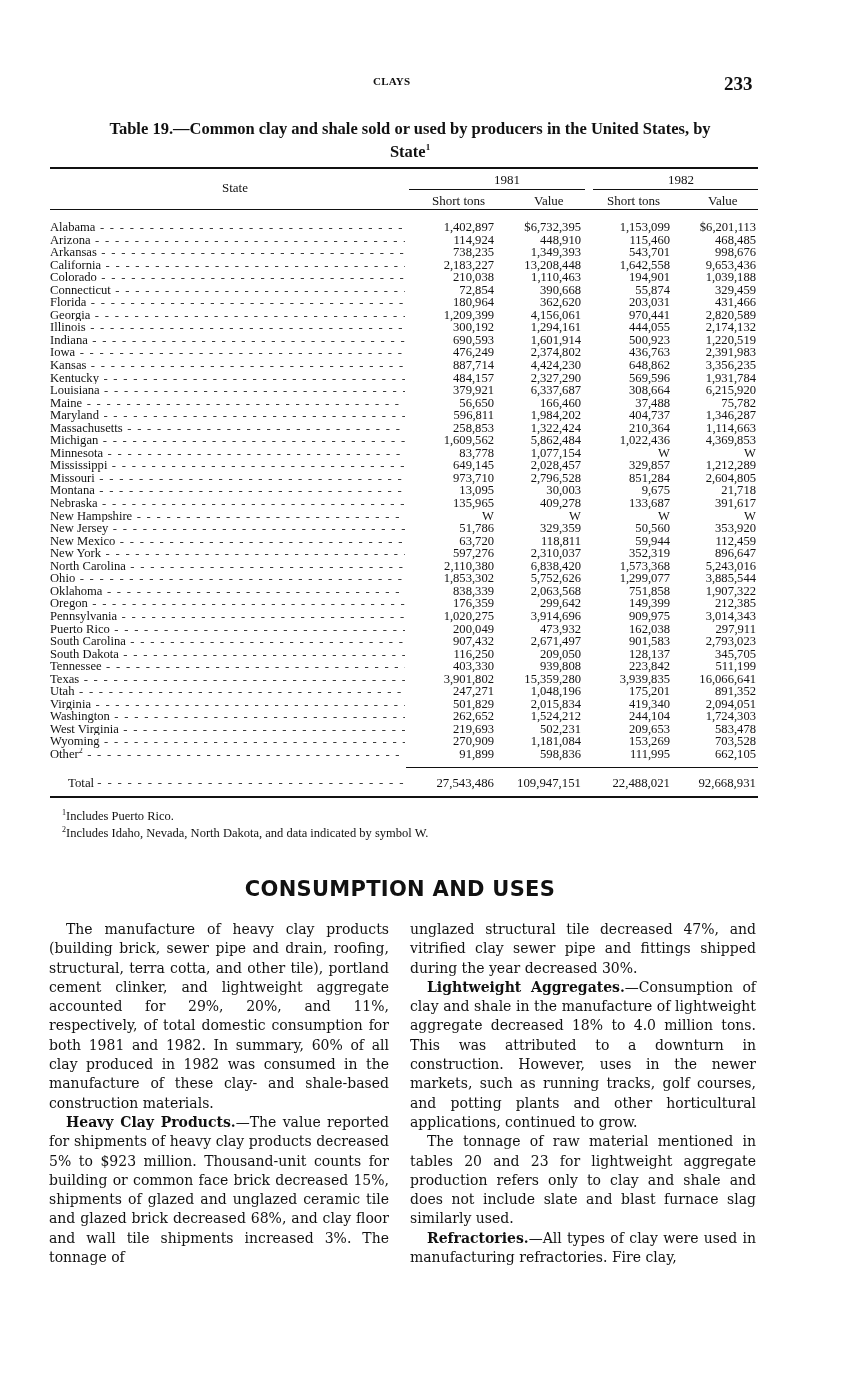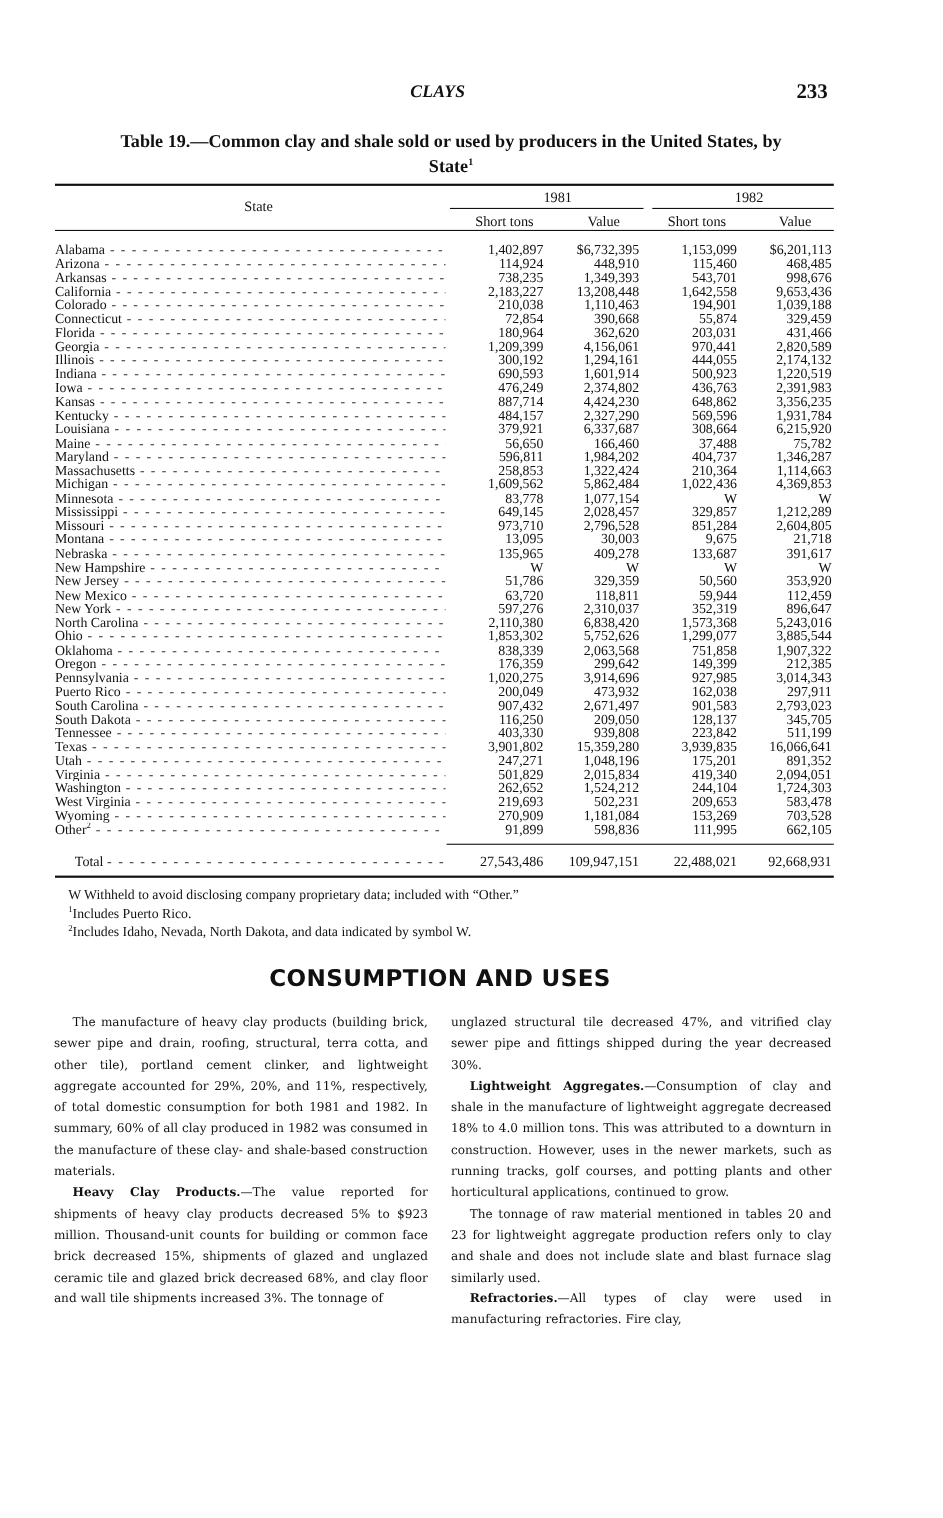--- a/index.html
+++ b/index.html
@@ -1,37 +1,37 @@
 <!DOCTYPE html>
 <html><head>
 <meta charset="utf-8">
 <style>
   html, body { margin: 0; padding: 0; background: #ffffff; }
   body { width: 857px; height: 1380px; position: relative; color: #111; font-family: "DejaVu Serif", serif; overflow: hidden; }
   .running-head { position: absolute; top: 73px; left: 0; width: 857px; height: 24px; }
-  .running-title { position: absolute; left: 373px; top: 2px; font-family: "Liberation Serif", serif; font-weight: bold; font-size: 16px; letter-spacing: 0.2px; font-style: italic; }
+  .running-title { position: absolute; left: 373px; top: 2px; font-family: "Liberation Serif", serif; font-weight: bold; font-size: 11px; letter-spacing: 0.2px; }
   .page-number { position: absolute; left: 724px; top: 0; font-family: "Liberation Serif", serif; font-weight: bold; font-size: 19px; }
   .table-title { position: absolute; top: 120px; left: 60px; width: 700px; text-align: center; font-family: "Liberation Serif", serif; font-weight: bold; font-size: 16.5px; line-height: 18px; }
   .table-title sup { font-size: 9px; }
   .rule { position: absolute; background: #111; }
   .hdr { position: absolute; font-family: "Liberation Serif", serif; font-size: 13px; }
   .tbody { position: absolute; top: 221px; left: 50px; width: 710px; }
   .trow { position: relative; height: 12.55px; font-family: "Liberation Serif", serif; font-size: 12.6px; line-height: 12.55px; white-space: nowrap; }
   .trow .state { position: absolute; left: 0; width: 355px; overflow: hidden; }
   .trow .state .leader { color: #333; letter-spacing: 1.3px; }
   .trow .num { position: absolute; text-align: right; width: 90px; }
   .c1 { left: 354px; } .c2 { left: 441px; } .c3 { left: 530px; } .c4 { left: 616px; }
   .sup { font-size: 8px; vertical-align: super; line-height: 0; }
   .total-row { position: absolute; top: 776px; left: 50px; width: 710px; height: 16px; font-family: "Liberation Serif", serif; font-size: 12.8px; white-space: nowrap; }
   .total-row .state { position: absolute; left: 18px; width: 337px; overflow: hidden; }
   .total-row .num { position: absolute; text-align: right; width: 90px; }
   .footnotes { position: absolute; top: 806px; left: 62px; font-family: "Liberation Serif", serif; font-size: 12.5px; line-height: 14px; }
   .footnotes sup { font-size: 8px; }
   .section-heading { position: absolute; top: 877px; left: 0; width: 800px; text-align: center; font-family: "DejaVu Sans", sans-serif; font-weight: bold; font-size: 21px; letter-spacing: 0.3px; }
-  .col { position: absolute; top: 920px; width: 340px; font-family: "DejaVu Serif", serif; font-size: 11px; line-height: 19.3px; text-align: justify; }
+  .col { position: absolute; top: 920px; width: 340px; font-family: "DejaVu Serif", serif; font-size: 14px; line-height: 19.3px; text-align: justify; }
   .col-left { left: 49px; }
   .col-right { left: 410px; width: 346px; }
   .col p { margin: 0; text-indent: 0; }
   .col p.indent { text-indent: 17px; }
   .col b { font-weight: bold; }
 </style>
 </head>
 <body>
 
 <div class="running-head">
@@ -274,21 +274,21 @@
       <span class="state"><span>Oregon</span><span class="leader"> - - - - - - - - - - - - - - - - - - - - - - - - - - - - - - - - - - - - - - - - - -</span></span>
       <span class="num c1">176,359</span>
       <span class="num c2">299,642</span>
       <span class="num c3">149,399</span>
       <span class="num c4">212,385</span>
     </div>
     <div class="trow">
       <span class="state"><span>Pennsylvania</span><span class="leader"> - - - - - - - - - - - - - - - - - - - - - - - - - - - - - - - - - - - - - - - - - -</span></span>
       <span class="num c1">1,020,275</span>
       <span class="num c2">3,914,696</span>
-      <span class="num c3">927,985</span>
+      <span class="num c3">909,975</span>
       <span class="num c4">3,014,343</span>
     </div>
     <div class="trow">
       <span class="state"><span>Puerto Rico</span><span class="leader"> - - - - - - - - - - - - - - - - - - - - - - - - - - - - - - - - - - - - - - - - - -</span></span>
       <span class="num c1">200,049</span>
       <span class="num c2">473,932</span>
       <span class="num c3">162,038</span>
       <span class="num c4">297,911</span>
     </div>
     <div class="trow">
@@ -365,21 +365,20 @@
 
 <div class="total-row">
   <span class="state"><span>Total</span> <span class="leader" style="color:#333;letter-spacing:1.3px;">- - - - - - - - - - - - - - - - - - - - - - - - - - - - - - - - - - - - -</span></span>
   <span class="num c1">27,543,486</span>
   <span class="num c2">109,947,151</span>
   <span class="num c3">22,488,021</span>
   <span class="num c4">92,668,931</span>
 </div>
 
 <div class="footnotes">
-  <div><span>W Withheld to avoid disclosing company proprietary data; included with “Other.”</span></div>
   <div><sup>1</sup><span>Includes Puerto Rico.</span></div>
   <div><sup>2</sup><span>Includes Idaho, Nevada, North Dakota, and data indicated by symbol W.</span></div>
 </div>
 
 <div class="section-heading">CONSUMPTION AND USES</div>
 
 <div class="col col-left">
   <p class="indent"><span>The manufacture of heavy clay products (building brick, sewer pipe and drain, roofing, structural, terra cotta, and other tile), portland cement clinker, and lightweight aggregate accounted for 29%, 20%, and 11%, respectively, of total domestic consumption for both 1981 and 1982. In summary, 60% of all clay produced in 1982 was consumed in the manufacture of these clay- and shale-based construction materials.</span></p>
   <p class="indent"><b>Heavy Clay Products.</b><span>—The value reported for shipments of heavy clay products decreased 5% to $923 million. Thousand-unit counts for building or common face brick decreased 15%, shipments of glazed and unglazed ceramic tile and glazed brick decreased 68%, and clay floor and wall tile shipments increased 3%. The tonnage of</span></p>
 </div>

